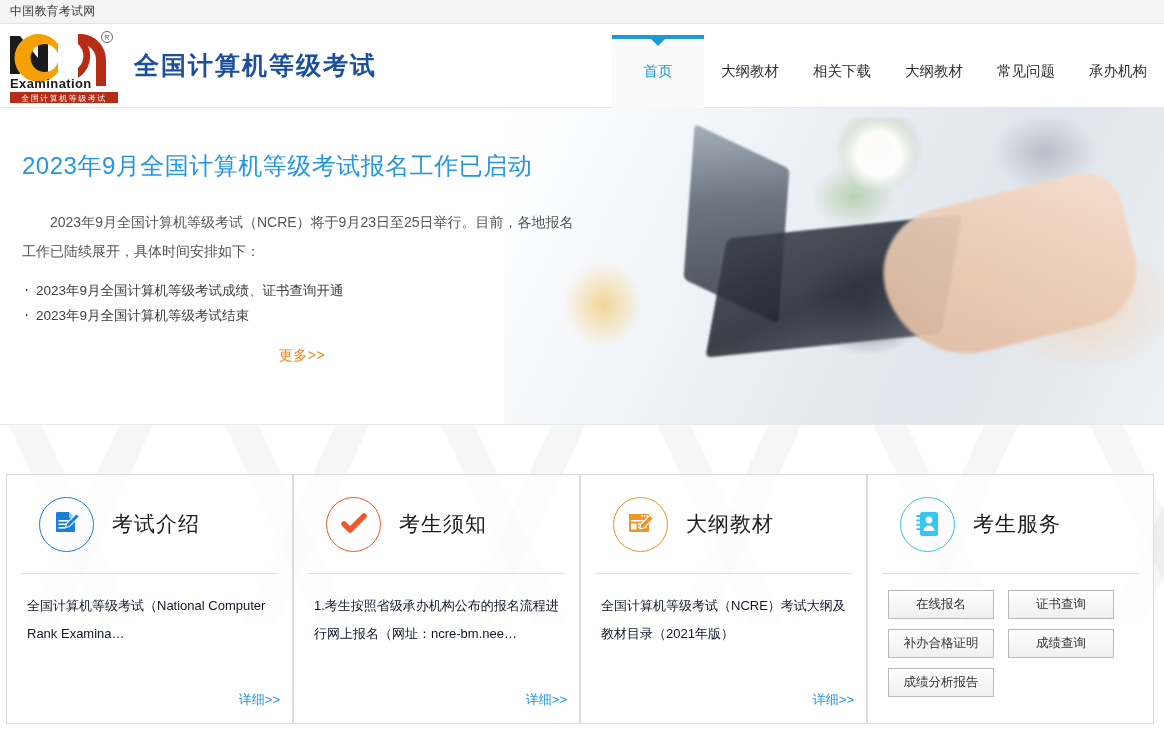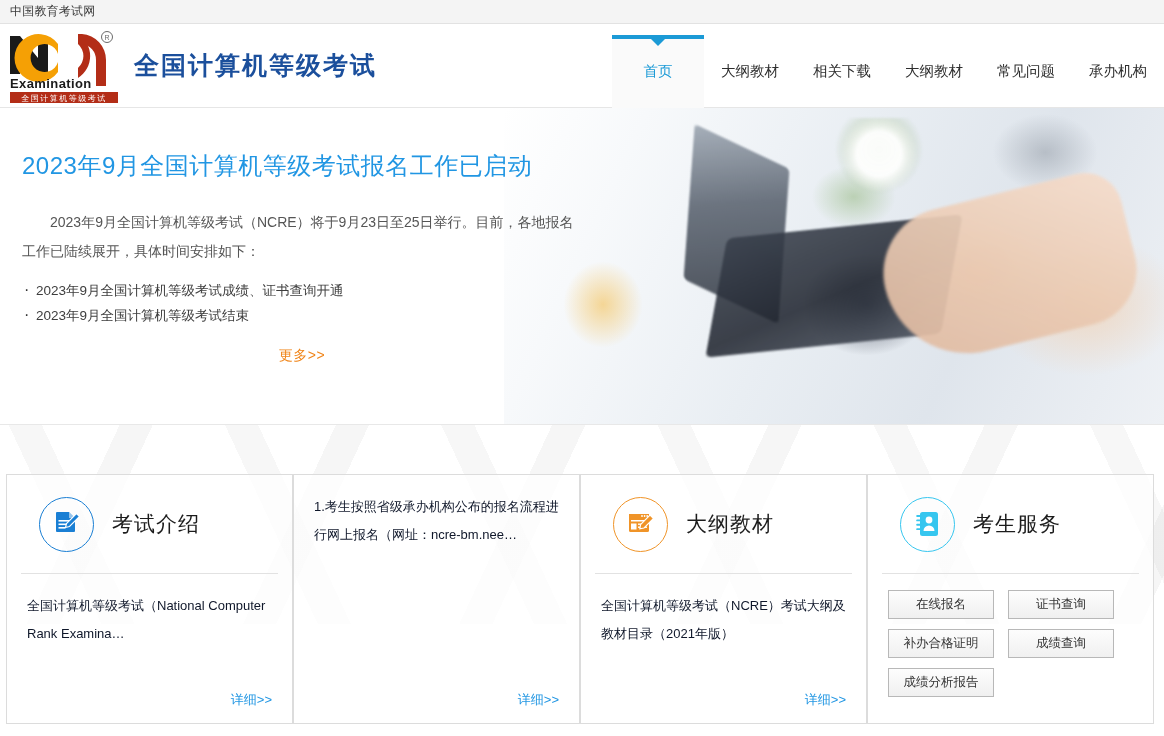--- a/index.html
+++ b/index.html
@@ -301,21 +301,21 @@
     padding: 18px 20px 0 20px;
     position: relative;
   }
   .card-desc {
     font-size: 13px;
     color: #0f172a;
     line-height: 28px;
   }
   .card-detail {
     position: absolute;
-    right: 20px;
+    right: 12px;
     bottom: 14px;
     font-size: 13px;
     color: #2196e3;
     cursor: pointer;
   }
   
   .svc-grid {
     display: flex;
     flex-wrap: wrap;
     gap: 10px 14px;
@@ -431,20 +431,28 @@
         </div>
         <div class="card-title">考试介绍</div>
       </div>
       <div class="card-body">
         <div class="card-desc">全国计算机等级考试（National Computer Rank Examina…</div>
         <span class="card-detail">详细&gt;&gt;</span>
       </div>
     </div>
 
     <div class="card">
+      <div class="card-head">
+        <div class="icon-circle c-orange">
+          <svg width="30" height="30" viewBox="0 0 30 30">
+            <path d="M5 15 l6 6 l14 -14" fill="none" stroke="#ef5a2a" stroke-width="5.5" stroke-linecap="round" stroke-linejoin="round"></path>
+          </svg>
+        </div>
+        <div class="card-title">考生须知</div>
+      </div>
       <div class="card-body">
         <div class="card-desc">1.考生按照省级承办机构公布的报名流程进行网上报名（网址：ncre-bm.nee…</div>
         <span class="card-detail">详细&gt;&gt;</span>
       </div>
     </div>
 
     <div class="card">
       <div class="card-head">
         <div class="icon-circle c-amber">
           <svg width="30" height="30" viewBox="0 0 30 30">

